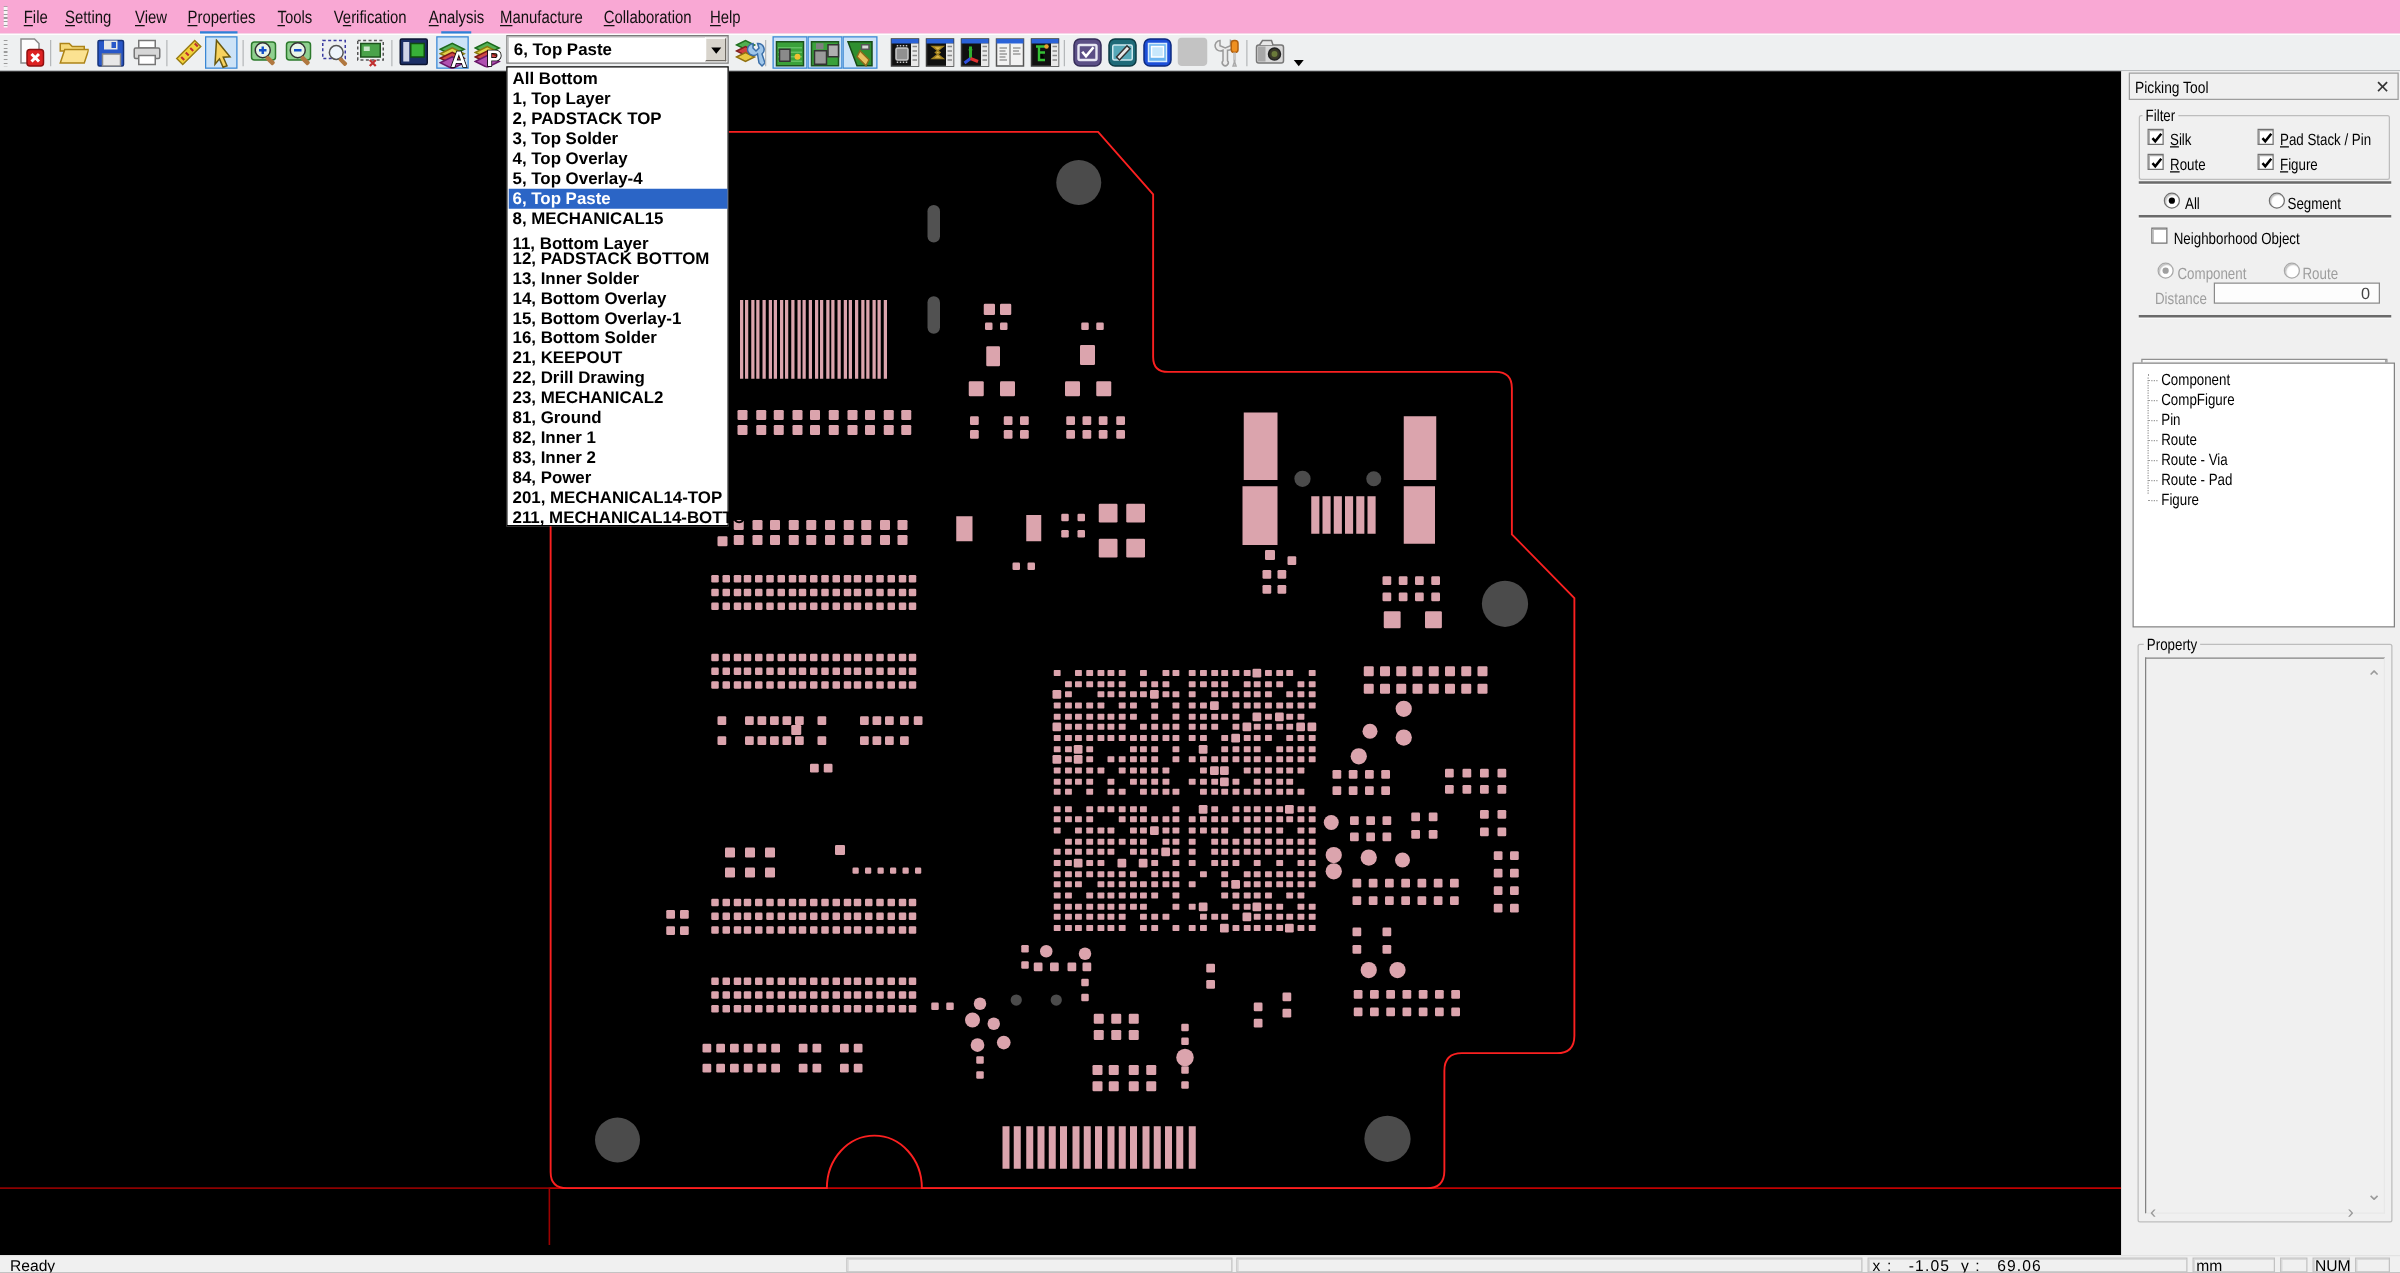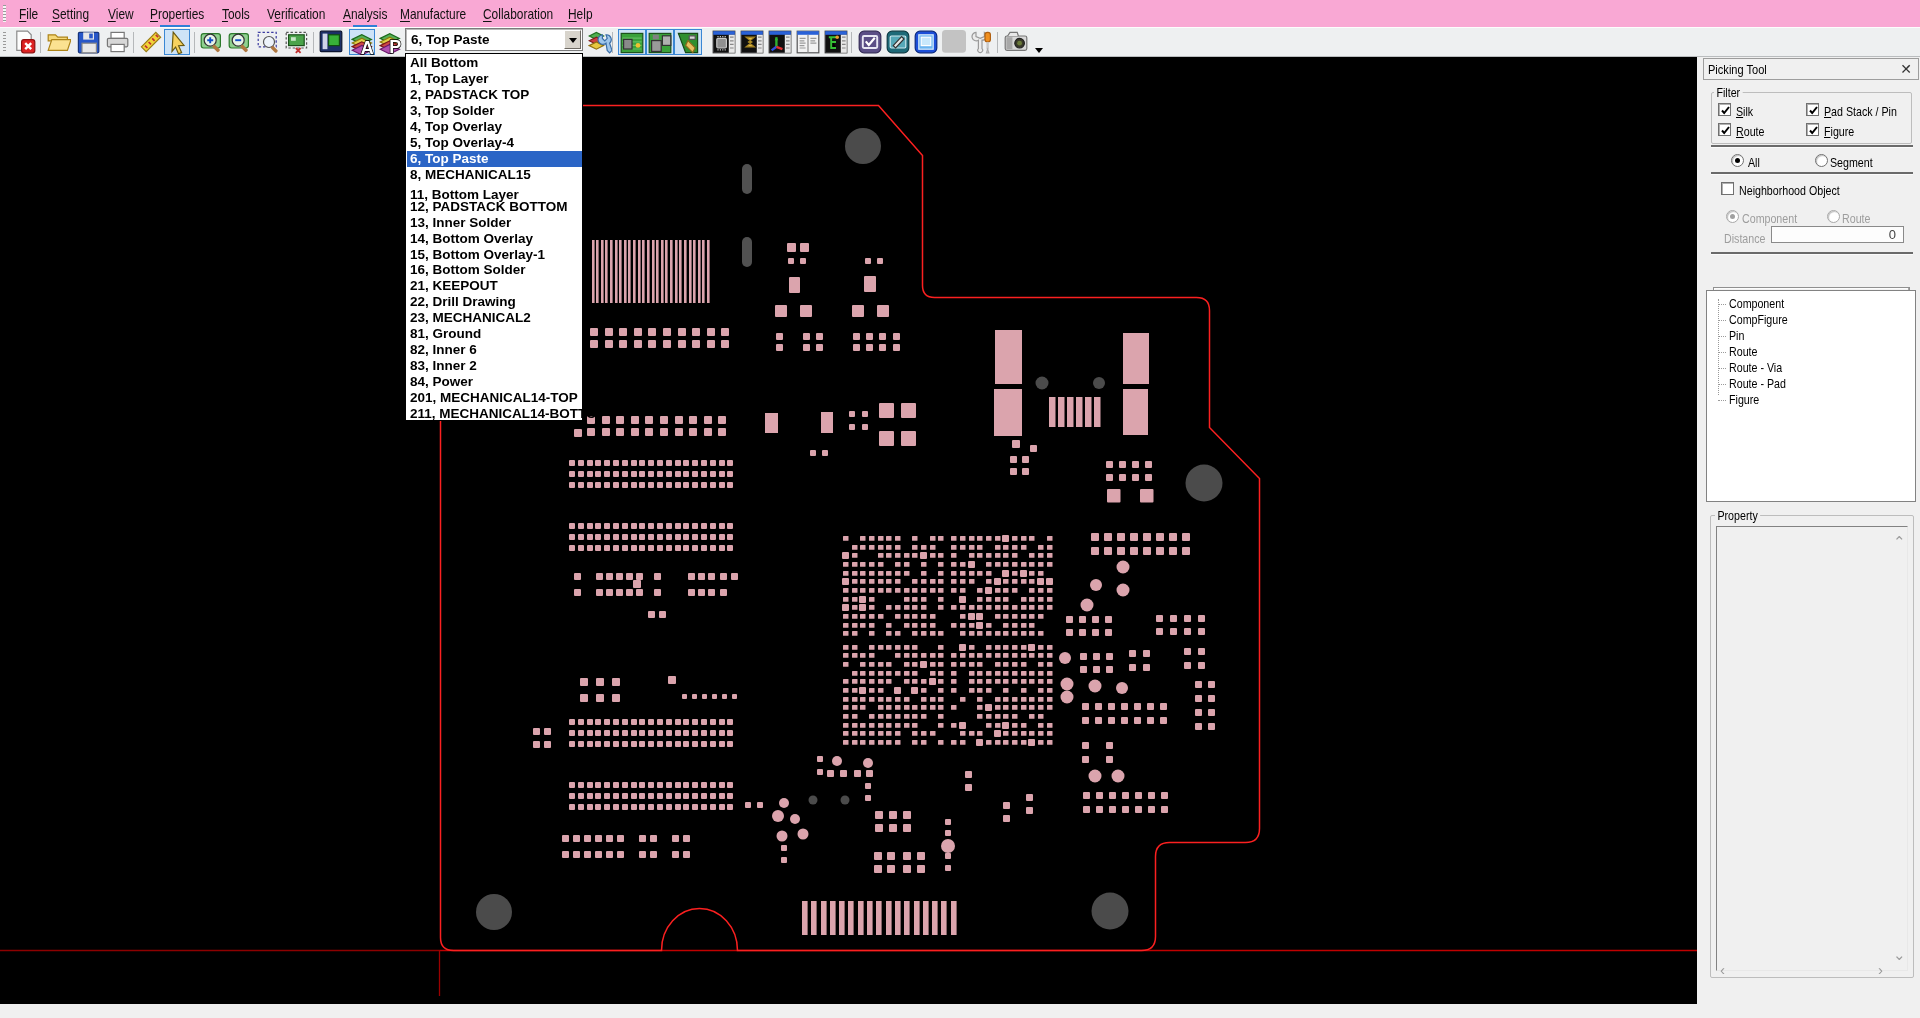--- a/index.html
+++ b/index.html
@@ -1437,21 +1437,21 @@
       <div class="it" style="top:133px">11, Bottom Layer</div>
       <div class="it" style="top:145px">12, PADSTACK BOTTOM</div>
       <div class="it" style="top:161px">13, Inner Solder</div>
       <div class="it" style="top:177px">14, Bottom Overlay</div>
       <div class="it" style="top:193px">15, Bottom Overlay-1</div>
       <div class="it" style="top:208px">16, Bottom Solder</div>
       <div class="it" style="top:224px">21, KEEPOUT</div>
       <div class="it" style="top:240px">22, Drill Drawing</div>
       <div class="it" style="top:256px">23, MECHANICAL2</div>
       <div class="it" style="top:272px">81, Ground</div>
-      <div class="it" style="top:288px">82, Inner 6</div>
+      <div class="it" style="top:288px">82, Inner 1</div>
       <div class="it" style="top:304px">83, Inner 2</div>
       <div class="it" style="top:320px">84, Power</div>
       <div class="it" style="top:336px">201, MECHANICAL14-TOP</div>
       <div class="it" style="top:352px">211, MECHANICAL14-BOTTO</div>
     </div>
 
   <div id="rpanel">
     <div id="ptitle">
         <span class="t">Picking Tool</span>
         <span class="x">✕</span>
@@ -1520,14 +1520,27 @@
 
     <div class="grp" id="propgrp" style="left:13px; top:458px; width:204px; height:463px;"></div>
     <span class="grplab" style="left:18px; top:451px;">Property</span>
     <div id="propinner" style="left:19px; top:469px; width:192px; height:445px;"></div>
     <span class="scroll-chev" style="left:196px; top:476px;">⌃</span>
     <span class="scroll-chev" style="left:196px; top:889px;">⌄</span>
     <span class="scroll-chev" style="left:23px; top:904px;">‹</span>
     <span class="scroll-chev" style="left:181px; top:904px;">›</span>
   </div>
 
+  <div id="statusbar">
+    <span class="txt" style="left:8px;">Ready</span>
+    <span class="cell" style="left:677px; width:309px;"></span>
+    <span class="cell" style="left:989px; width:501px;"></span>
+    <span class="cell" style="left:1494px; width:256px;"></span>
+    <span class="txt" style="left:1498px; letter-spacing:0.9px;">x :&nbsp;&nbsp;&nbsp;-1.05&nbsp;&nbsp;y :&nbsp;&nbsp;&nbsp;69.06</span>
+    <span class="cell" style="left:1754px; width:66px;"></span>
+    <span class="txt" style="left:1757px;">mm</span>
+    <span class="cell" style="left:1824px; width:22px;"></span>
+    <span class="cell" style="left:1850px; width:30px;"></span>
+    <span class="txt" style="left:1852px;">NUM</span>
+    <span class="cell" style="left:1884px; width:28px;"></span>
+  </div>
 
 </div>
 
 </body></html>

